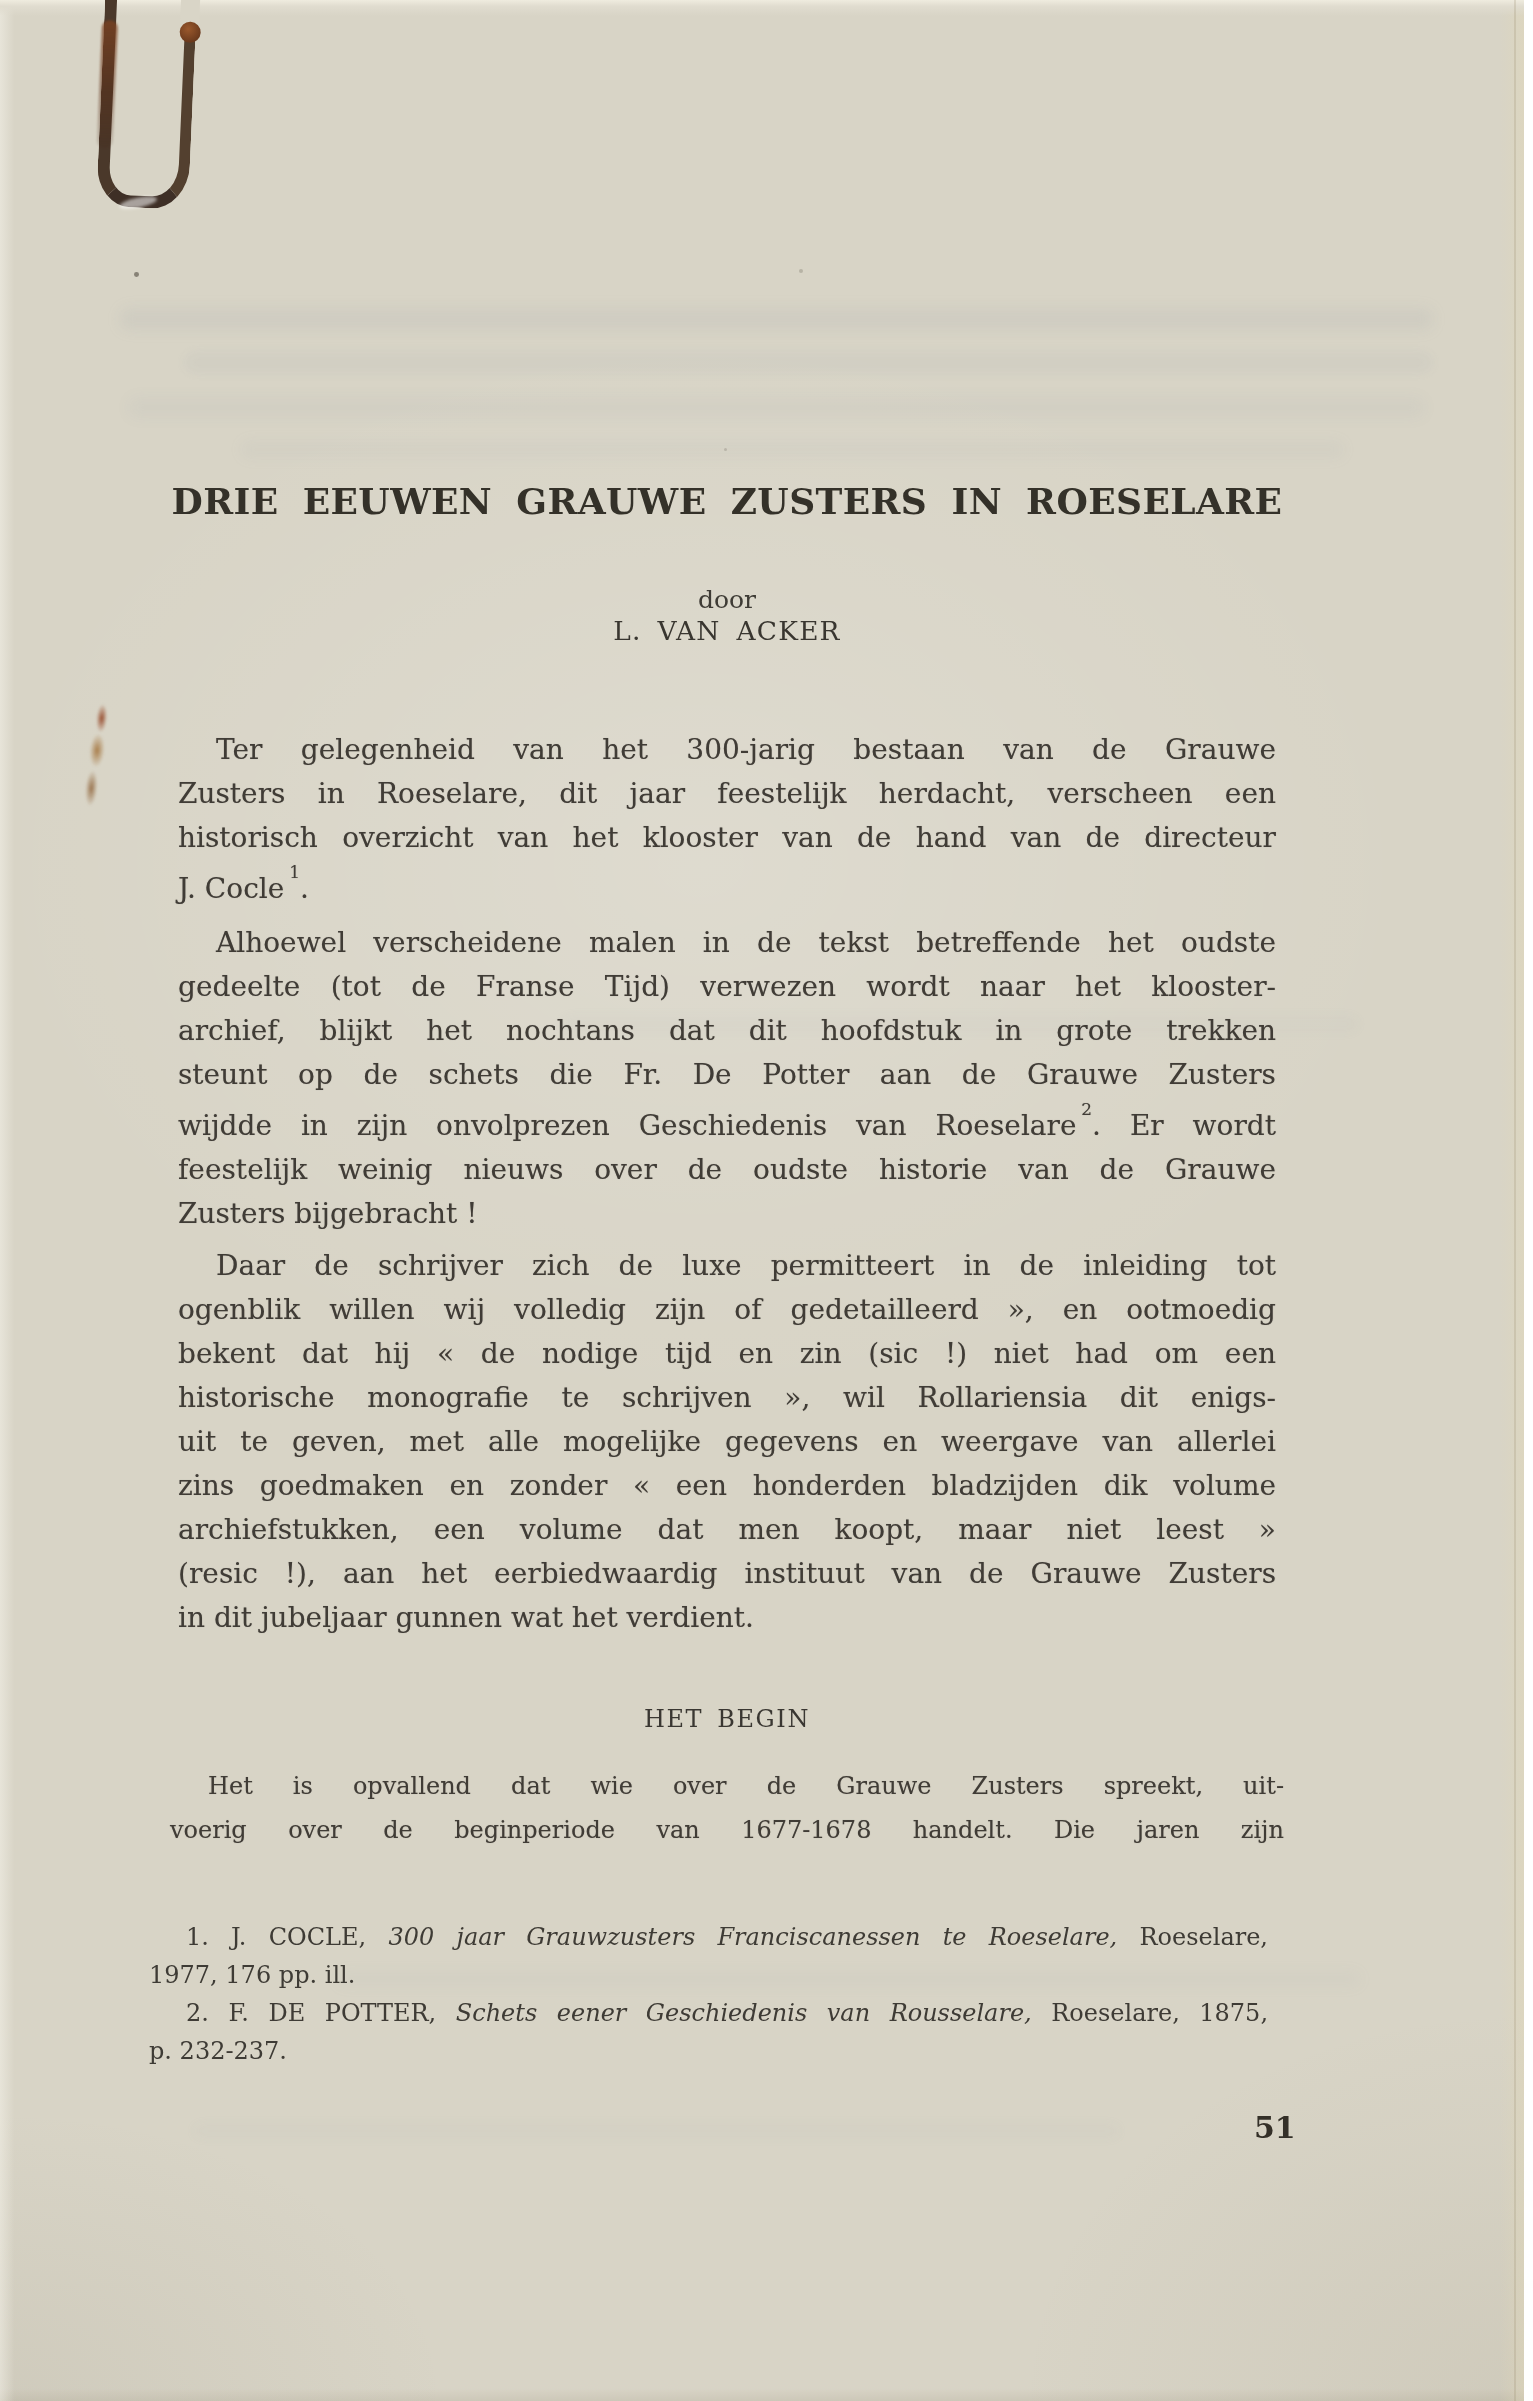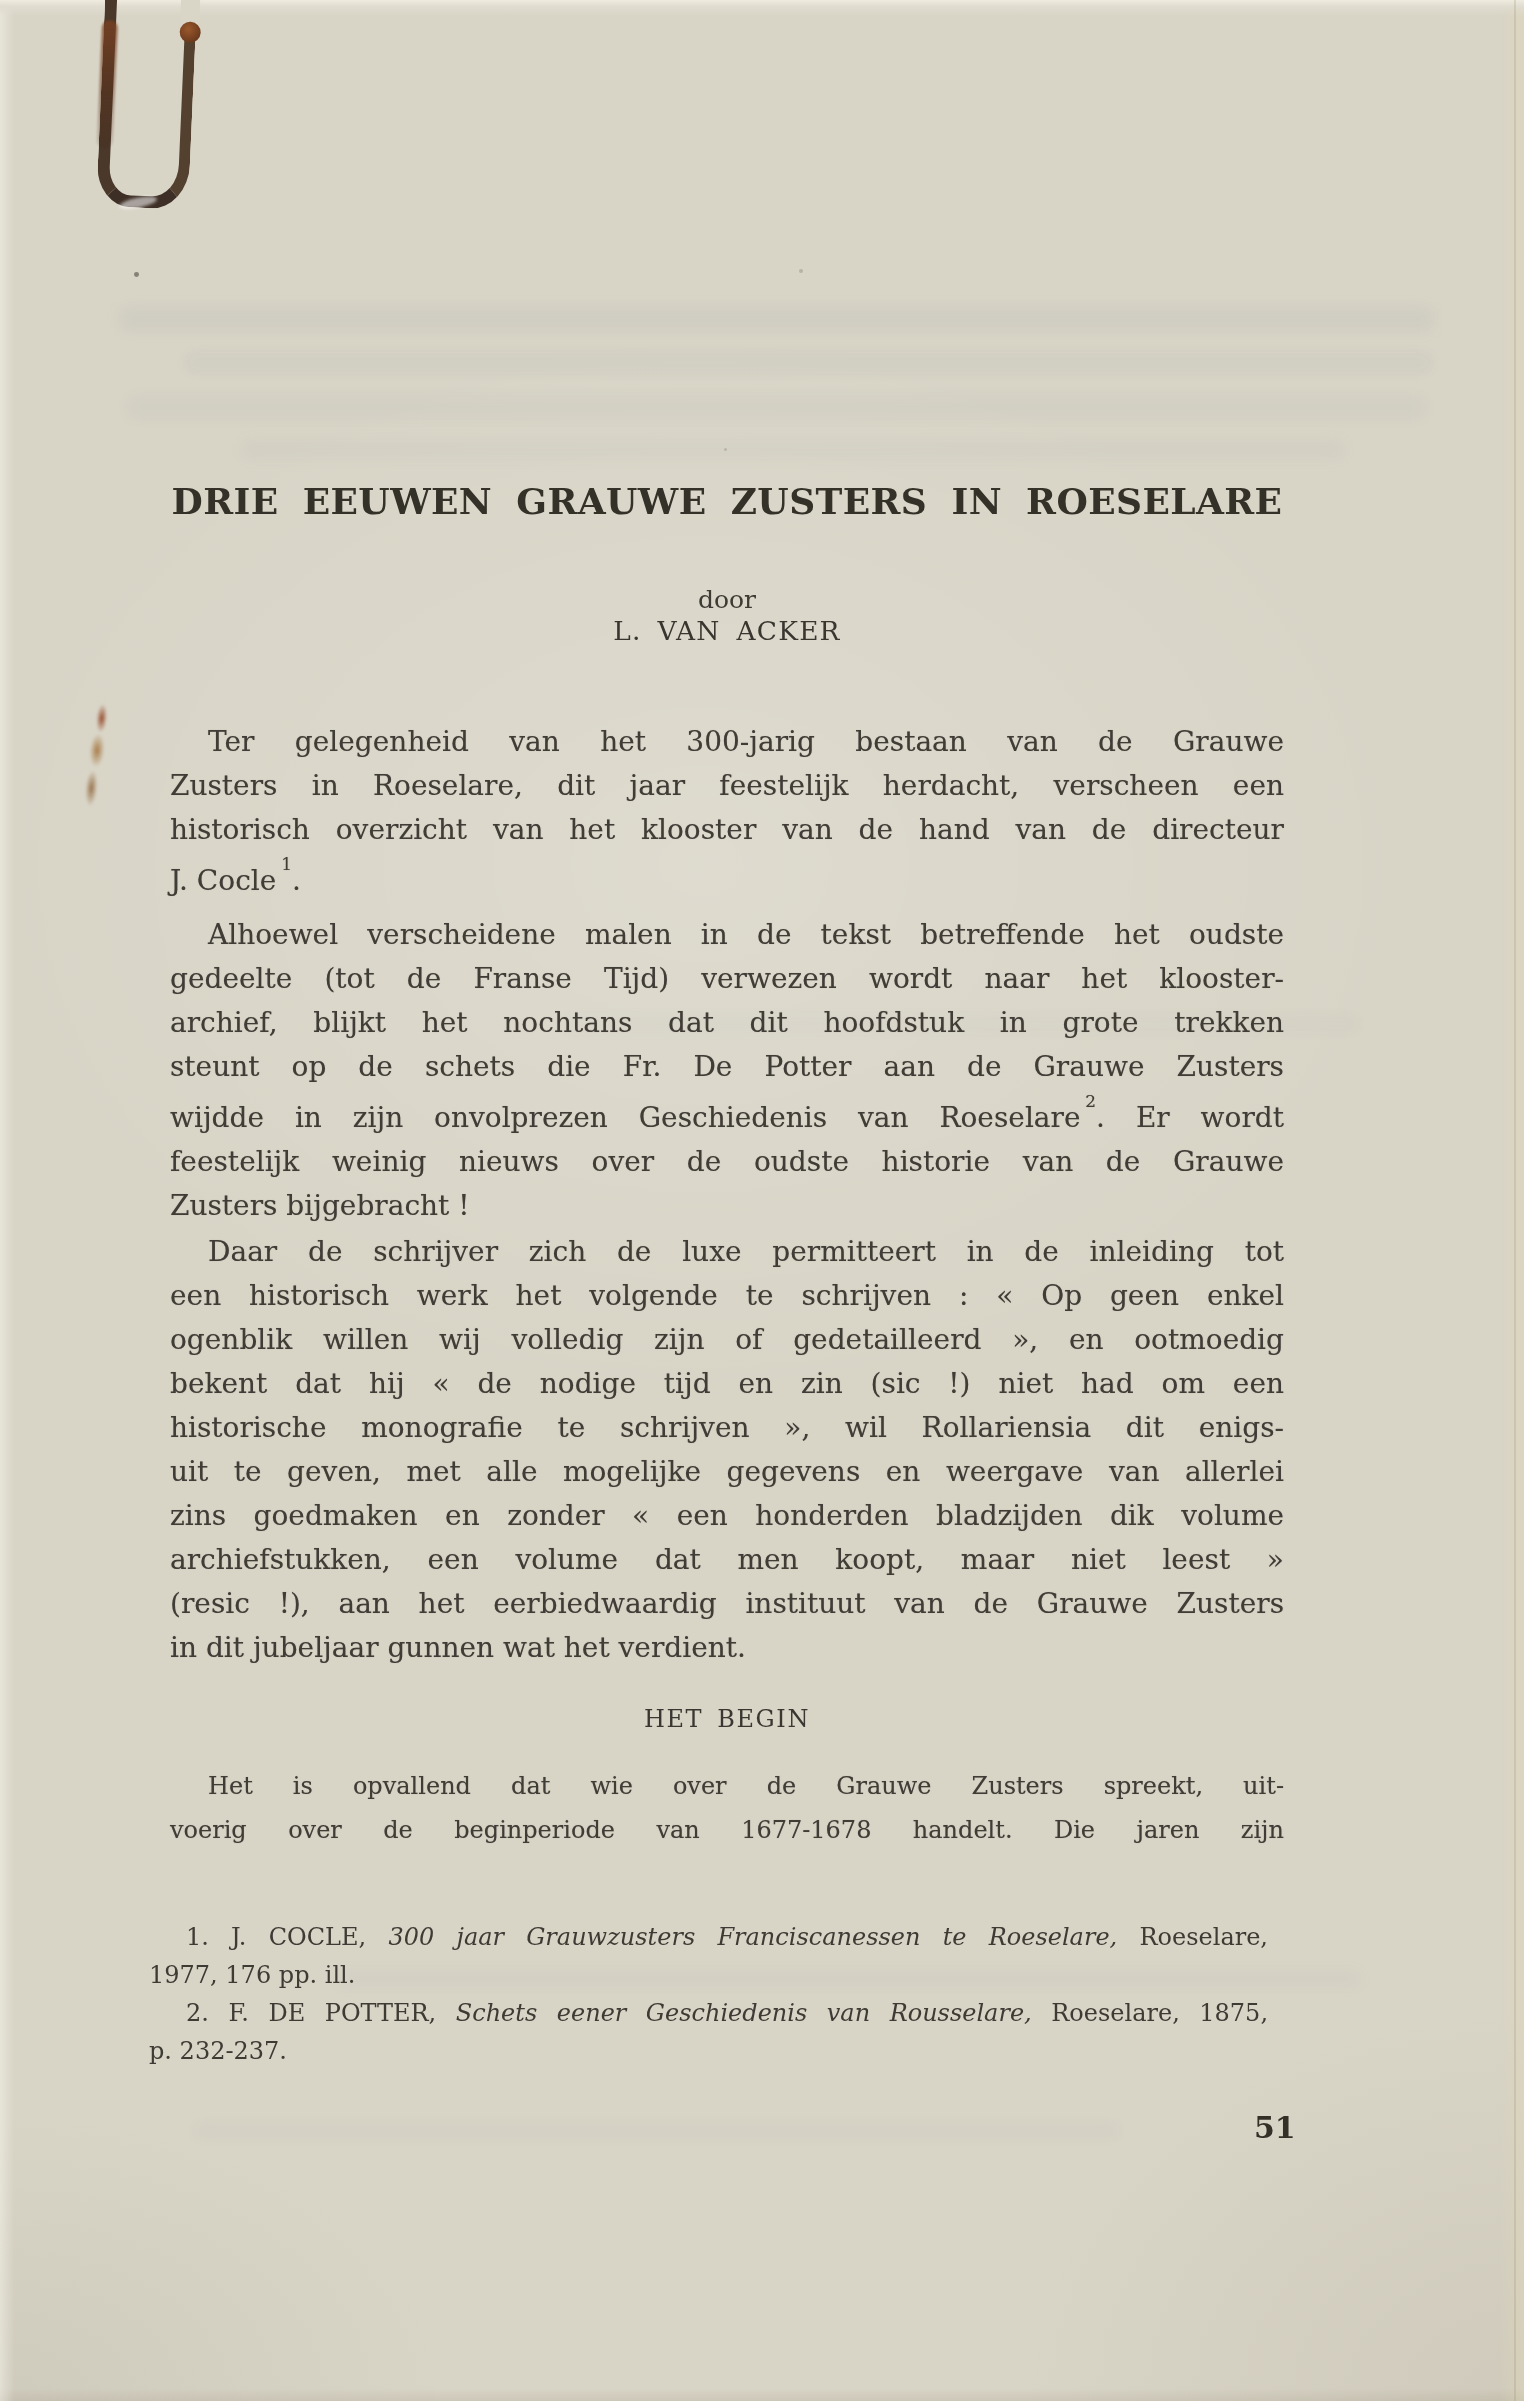--- a/index.html
+++ b/index.html
@@ -55,21 +55,21 @@
   }
   
   .title{position:absolute;left:170px;top:483px;width:1114px;line-height:1;
     text-align:center;font-weight:bold;font-size:36px;letter-spacing:0.4px;word-spacing:11.2px;color:#343129;}
   .byline{position:absolute;left:170px;top:587px;width:1114px;line-height:1;
     text-align:center;font-size:25px;color:#3e3b35;}
   .author{position:absolute;left:170px;top:618px;width:1114px;line-height:1;
     text-align:center;font-size:26.4px;letter-spacing:1.2px;word-spacing:6.4px;color:#393630;}
   .bodytext{position:absolute;left:170px;top:720px;width:1114px;font-size:28px;line-height:44px;
     color:#403c36;text-shadow:0 0 0.8px rgba(58,55,51,0.35);}
-  .bodytext p{margin:0;}
+  .bodytext p{margin:8px;}
   .p2{margin-top:9.6px !important;}
   .p3{margin-top:1.6px !important;}
   .ln{text-align:justify;text-align-last:justify;}
   .ln.end{text-align-last:auto;}
   .ind{text-indent:38px;}
   sup.fnref{font-size:17px;position:relative;top:-10.4px;margin-left:4.8px;letter-spacing:0;}
   .heading{position:absolute;left:170px;top:1700px;width:1114px;line-height:1;
     text-align:center;font-size:24px;letter-spacing:1.6px;word-spacing:4.8px;color:#3a3732;margin-top:7px;}
   .para4{position:absolute;left:170px;top:1764px;width:1114px;font-size:24px;line-height:44px;
     color:#403c36;text-shadow:0 0 0.8px rgba(58,55,51,0.35);}
@@ -116,21 +116,20 @@
       <span class="ln ind" style="display:block;">Alhoewel verscheidene malen in de tekst betreffende het oudste</span>
       <span class="ln" style="display:block;">gedeelte (tot de Franse Tijd) verwezen wordt naar het klooster-</span>
       <span class="ln" style="display:block;">archief, blijkt het nochtans dat dit hoofdstuk in grote trekken</span>
       <span class="ln" style="display:block;">steunt op de schets die Fr. De Potter aan de Grauwe Zusters</span>
       <span class="ln" style="display:block;"><span>wijdde in zijn onvolprezen Geschiedenis van Roeselare</span><sup class="fnref">2</sup><span>. Er wordt</span></span>
       <span class="ln" style="display:block;">feestelijk weinig nieuws over de oudste historie van de Grauwe</span>
       <span class="ln end" style="display:block;">Zusters bijgebracht !</span>
     </p>
     <p class="p3">
       <span class="ln ind" style="display:block;">Daar de schrijver zich de luxe permitteert in de inleiding tot</span>
-      <span class="ln" style="display:block;">een historisch werk het volgende te schrijven : « Op geen enkel</span>
       <span class="ln" style="display:block;">ogenblik willen wij volledig zijn of gedetailleerd », en ootmoedig</span>
       <span class="ln" style="display:block;">bekent dat hij « de nodige tijd en zin (sic !) niet had om een</span>
       <span class="ln" style="display:block;">historische monografie te schrijven », wil Rollariensia dit enigs-</span>
       <span class="ln" style="display:block;">uit te geven, met alle mogelijke gegevens en weergave van allerlei</span>
       <span class="ln" style="display:block;">zins goedmaken en zonder « een honderden bladzijden dik volume</span>
       <span class="ln" style="display:block;">archiefstukken, een volume dat men koopt, maar niet leest »</span>
       <span class="ln" style="display:block;">(resic !), aan het eerbiedwaardig instituut van de Grauwe Zusters</span>
       <span class="ln end" style="display:block;">in dit jubeljaar gunnen wat het verdient.</span>
     </p>
   </div>

